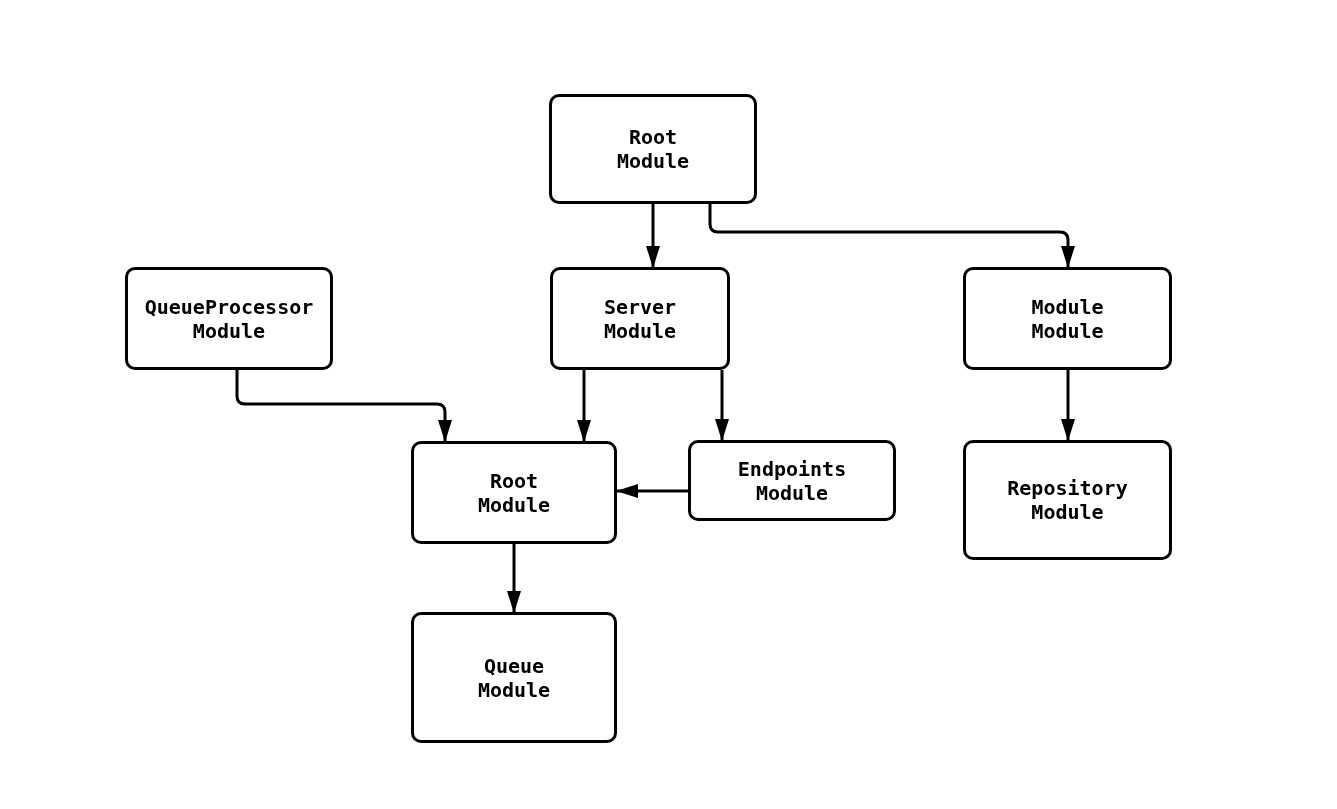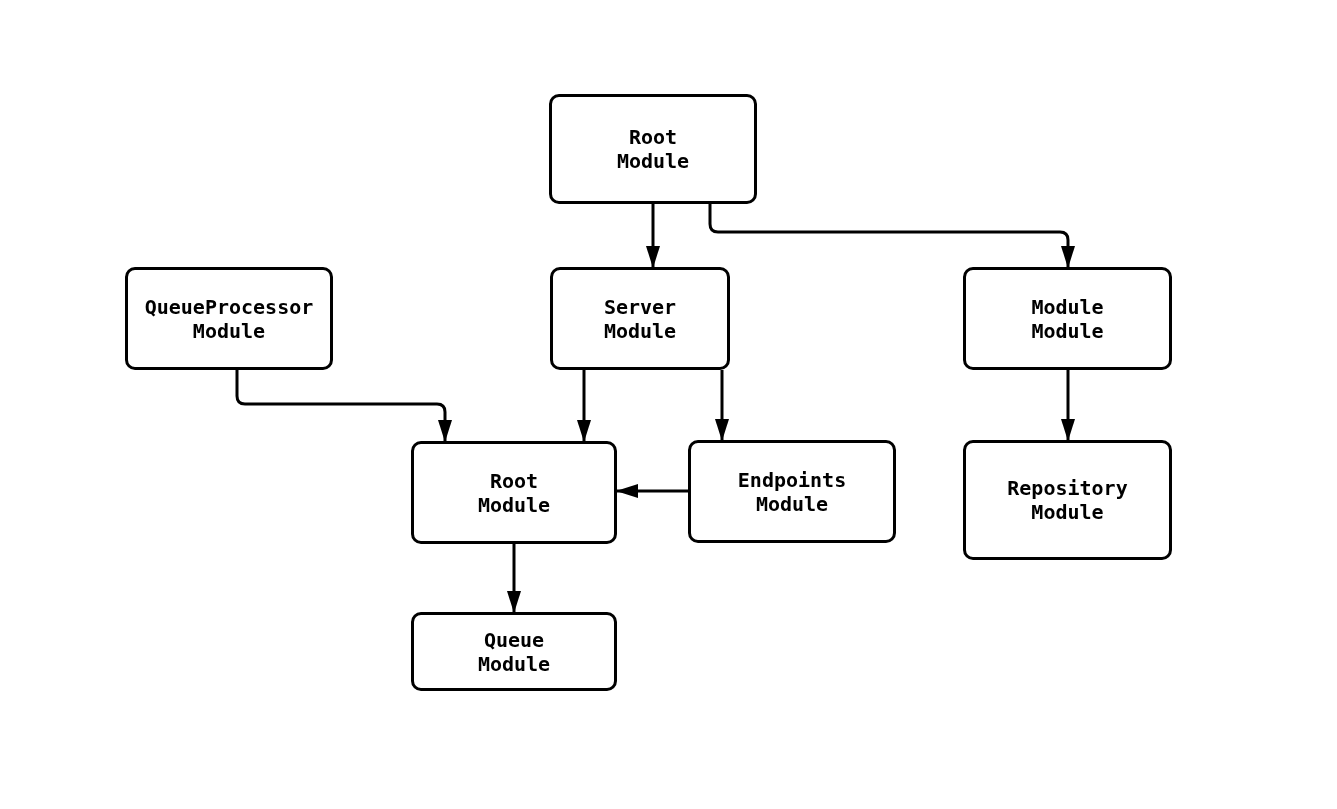--- a/index.html
+++ b/index.html
@@ -102,32 +102,32 @@
           <span>Module</span>
           <span>Module</span>
         </div>
       </div>
       <div class="node" style="left: 411px; top: 441px; width: 206px; height: 103px;">
         <div class="label">
           <span>Root</span>
           <span>Module</span>
         </div>
       </div>
-      <div class="node" style="left: 688px; top: 440px; width: 208px; height: 103px;">
+      <div class="node" style="left: 688px; top: 440px; width: 208px; height: 81px;">
         <div class="label">
           <span>Endpoints</span>
           <span>Module</span>
         </div>
       </div>
       <div class="node" style="left: 963px; top: 440px; width: 209px; height: 120px;">
         <div class="label">
           <span>Repository</span>
           <span>Module</span>
         </div>
       </div>
-      <div class="node" style="left: 411px; top: 612px; width: 206px; height: 79px;">
+      <div class="node" style="left: 411px; top: 612px; width: 206px; height: 131px;">
         <div class="label">
           <span>Queue</span>
           <span>Module</span>
         </div>
       </div>
     </div>
 </div>
 
 </body></html>

